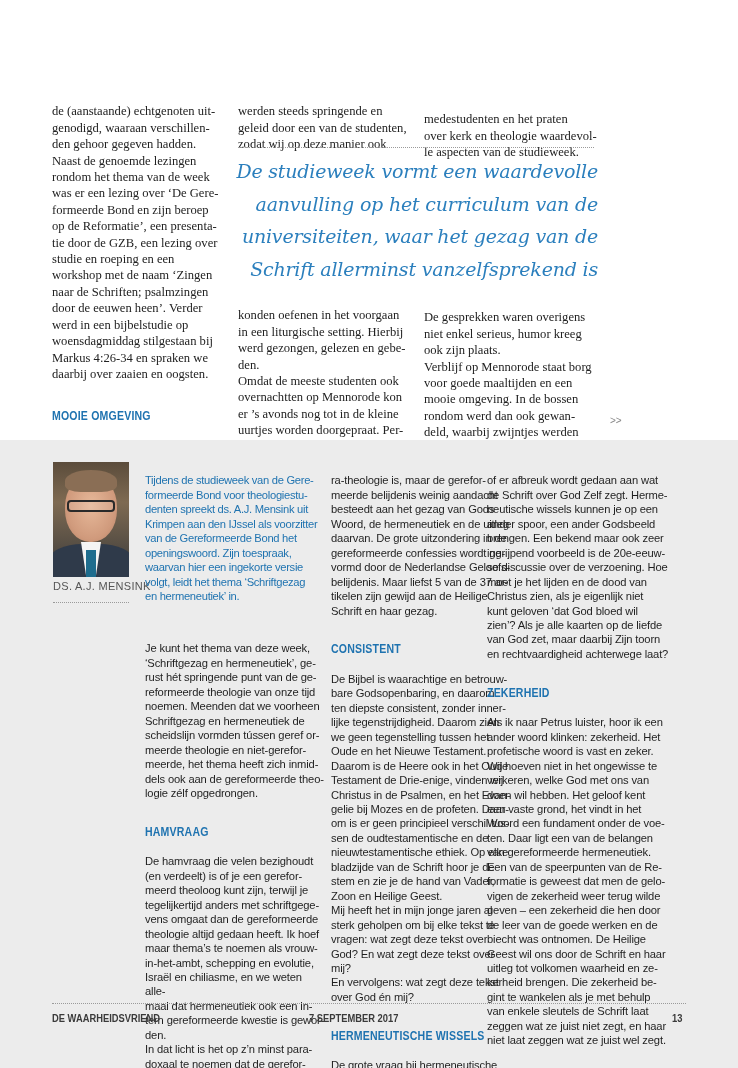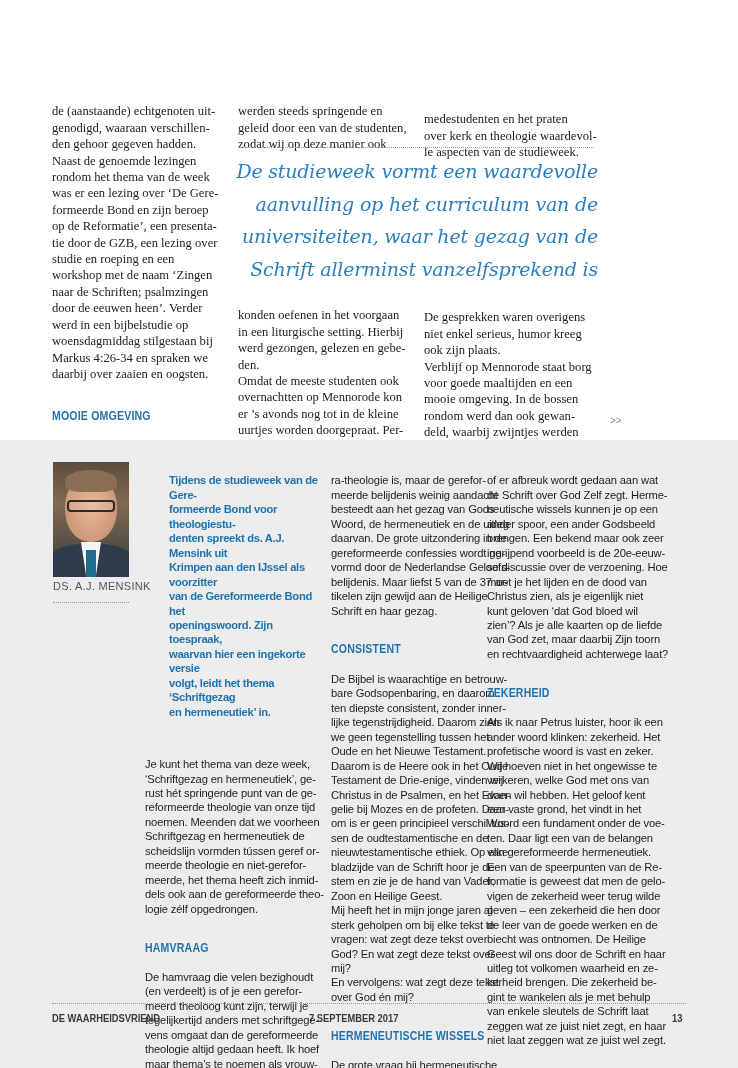--- a/index.html
+++ b/index.html
@@ -102,23 +102,22 @@
     .scol {
       position: absolute;
       font-family: "Liberation Sans", "DejaVu Sans", sans-serif;
       font-size: 11.2px;
       line-height: 14.45px;
       color: #1f1f1f;
       white-space: pre-line;
       letter-spacing: -0.15px;
     }
     .intro {
-      color: #1f73b0; font-weight: bold;
+      color: #1f73b0; font-weight: normal;
       letter-spacing: -0.3px;
-      margin-left: 24px;
     }
     .gap { height: 9px; }
     .footer {
       position: absolute; left: 52px; top: 1012px; width: 634px;
       font-family: "Liberation Sans", "DejaVu Sans", sans-serif;
       font-weight: bold; font-size: 11px; color: #3a3a3a;
     }
     .footer span { position: absolute; top: 0; transform: scaleX(0.85); transform-origin: left; white-space: nowrap; }
   </style>
 </head>

